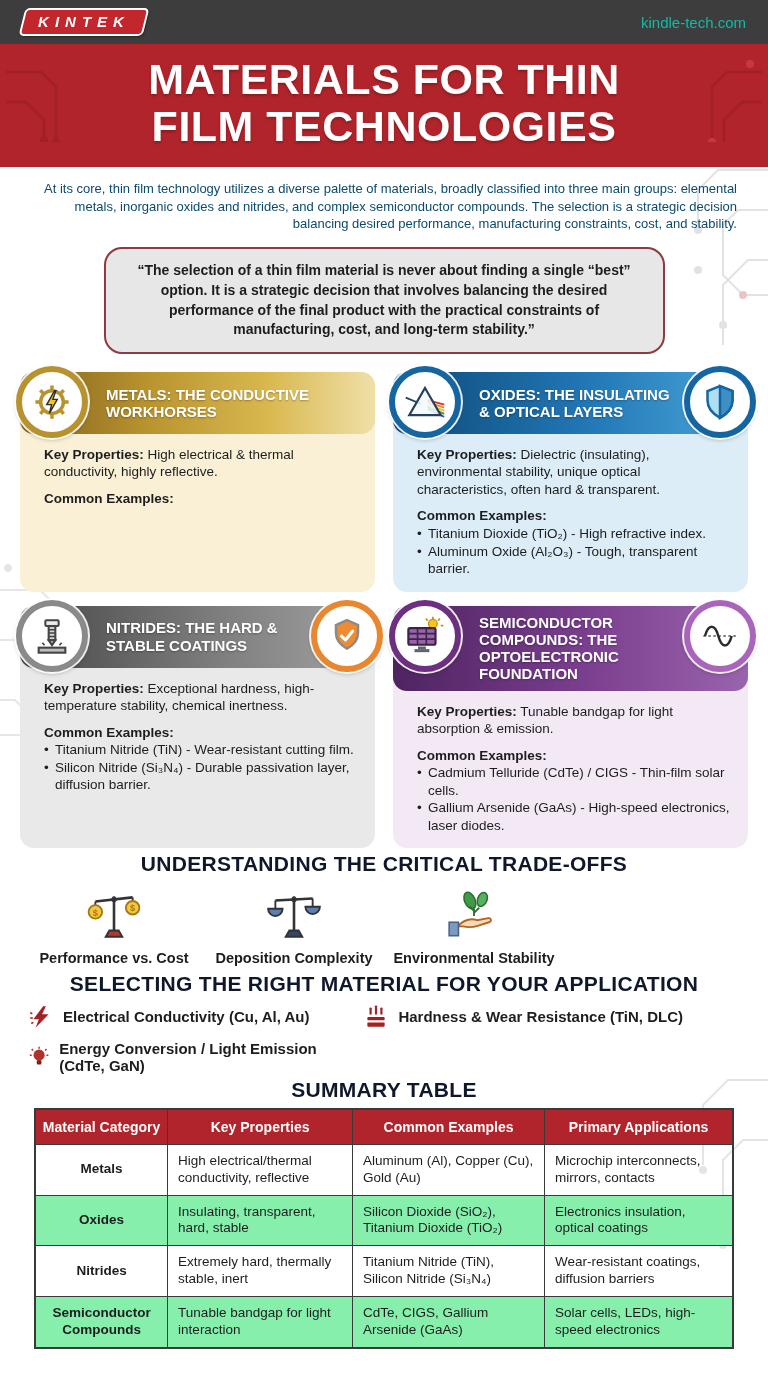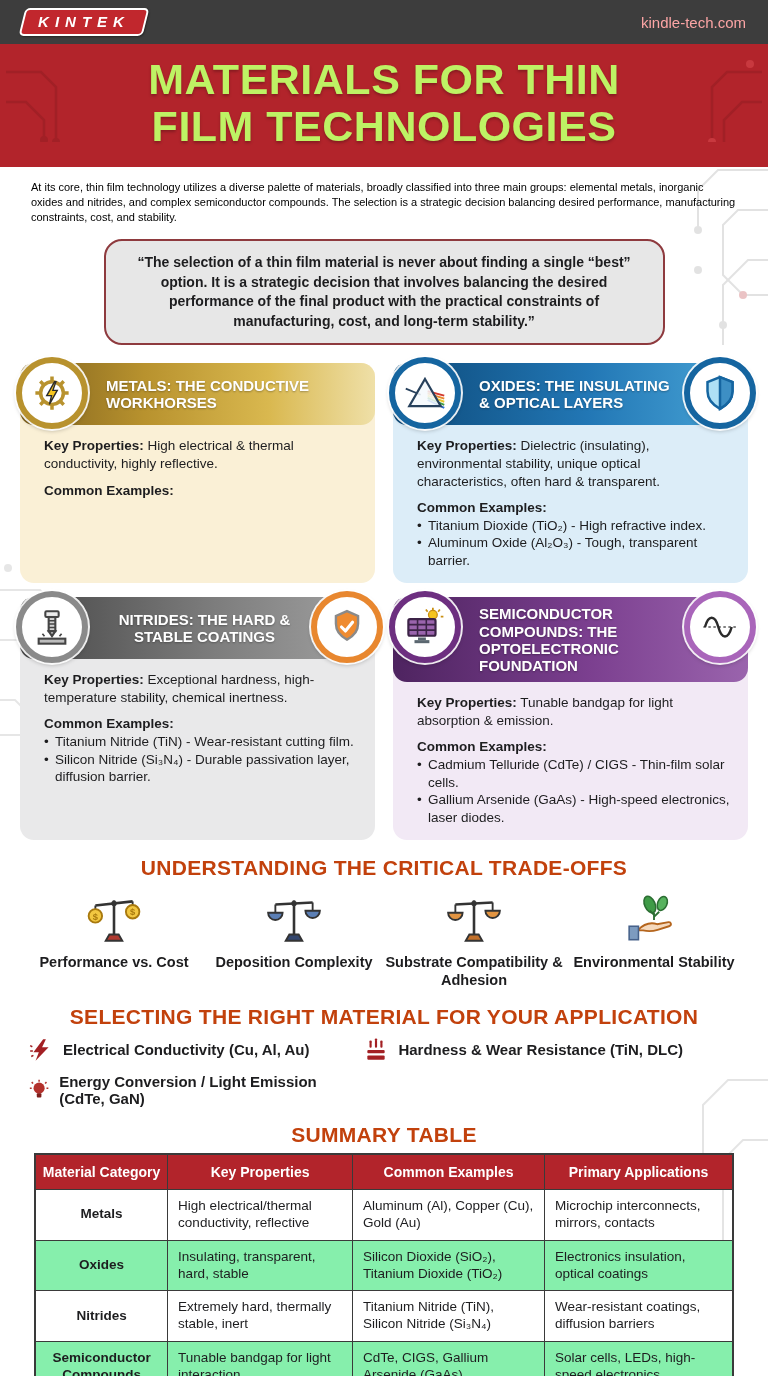--- a/index.html
+++ b/index.html
@@ -7,28 +7,28 @@
   body { font-family:"Liberation Sans","DejaVu Sans",sans-serif; color:#1d1d1f; background:#fff; }
   .page { position:relative; width:768px; height:1376px; overflow:hidden; display:flex; flex-direction:column; background:#fff; }
 
   
   .circuit { position:absolute; pointer-events:none; opacity:.75; }
 
   
   .topbar { height:44px; background:#3d3d3d; display:flex; align-items:center; justify-content:space-between; padding:0 22px; flex:0 0 auto; position:relative; z-index:3; }
   .brand-badge { background:#c1272d; border:2px solid #fff; border-radius:5px; transform:skewX(-14deg); padding:3px 14px; box-shadow:1px 1px 2px rgba(0,0,0,.4); }
   .brand-badge span { display:inline-block; transform:skewX(14deg); color:#fff; font-weight:bold; font-style:italic; letter-spacing:6px; font-size:15px; }
-  .site { color:#fca5a5; font-size:15px; }
-
-  
-  .banner { background:#b2242b; color:#bef264; text-align:center; padding:12px 0 16px; position:relative; z-index:2; }
+  .site { color:#14b8a6; font-size:15px; }
+
+  
+  .banner { background:#b2242b; color:#ffffff; text-align:center; padding:12px 0 16px; position:relative; z-index:2; }
   .banner h1 { font-size:43px; line-height:1.1; font-weight:bold; letter-spacing:.5px; text-shadow:0 2px 3px rgba(0,0,0,.25); }
 
   
-  .intro { width:706px; margin:13px auto 4px; text-align:left; font-size:11px; line-height:1.38; color:#000000; position:relative; z-index:2; }
+  .intro { width:706px; margin:13px auto 4px; text-align:right; font-size:13px; line-height:1.38; color:#0c4a6e; position:relative; z-index:2; }
   .quote { width:561px; margin:10px auto 0; background:#e7e7e7; border:2px solid #8e3a3e; border-radius:18px; padding:12px 26px; text-align:center; font-size:14px; font-weight:bold; line-height:1.4; position:relative; z-index:2; }
 
   
   .cards { width:728px; margin:18px auto 0; display:grid; grid-template-columns:1fr 1fr; gap:14px 18px; position:relative; z-index:2; }
   .card { position:relative; border-radius:14px; }
   .card-head { display:flex; align-items:center; min-height:62px; border-radius:14px; padding:8px 16px 8px 86px; color:#fff; font-weight:bold; font-size:15px; line-height:1.15; text-shadow:0 1px 2px rgba(0,0,0,.3); }
   .card.has-right .card-head { padding-right:72px; }
   .badge { position:absolute; width:72px; height:72px; border-radius:50%; background:#fff; display:flex; align-items:center; justify-content:center; box-shadow:0 0 0 2px rgba(255,255,255,.9), 0 2px 4px rgba(0,0,0,.25); z-index:3; }
   .badge-l { left:-4px; top:-6px; }
   .badge-r { right:-8px; top:-6px; }
@@ -38,31 +38,31 @@
   .card-body li { padding-left:11px; position:relative; }
   .card-body li::before { content:"•"; position:absolute; left:0; }
   .blab { font-weight:bold; }
 
   .card-metals .card-head { background:linear-gradient(90deg,#7f611d,#b8922e 35%,#d9b84f 70%,#efe0a8); }
   .card-metals { background:#faf0d6; }
   .card-metals .badge { border:6px solid #b8922e; }
   .card-oxides .card-head { background:linear-gradient(90deg,#0d4a7a,#2277b5 55%,#4aa6d8); }
   .card-oxides { background:#dcedf8; }
   .card-oxides .badge { border:6px solid #1565a0; }
-  .card-nitrides .card-head { background:linear-gradient(90deg,#474747,#7d7d7d 55%,#a3a3a3);text-align:center; }
+  .card-nitrides .card-head { background:linear-gradient(90deg,#474747,#7d7d7d 55%,#a3a3a3); }
   .card-nitrides { background:#e9e9ea; }
   .card-nitrides .badge-l { border:6px solid #8a8a8a; }
   .card-nitrides .badge-r { border:6px solid #e8872f; }
   .card-semi .card-head { background:linear-gradient(90deg,#4e2460,#7b3f8f 55%,#9a64ad); }
   .card-semi { background:#f2e9f5; }
   .card-semi .badge-l { border:6px solid #6d2f80; }
   .card-semi .badge-r { border:6px solid #a965ba; }
 
   
-  .sec-title { text-align:center; font-size:21px; font-weight:bold; letter-spacing:.3px; margin-top:16px; color:#c2410c; position:relative; z-index:2; }
+  .sec-title { text-align:center; font-size:21px; font-weight:bold; letter-spacing:.3px; margin-top:4px; color:#0f172a; position:relative; z-index:2; }
 
   
   .tradeoffs { width:720px; margin:6px auto 0; display:grid; grid-template-columns:repeat(4,1fr); text-align:center; position:relative; z-index:2; }
   .to-item .ico { height:62px; display:flex; align-items:flex-end; justify-content:center; }
   .to-item .lbl { font-weight:bold; font-size:14.5px; line-height:1.2; margin-top:6px; }
 
   
   .selecting { width:712px; margin:8px auto 0; display:grid; grid-template-columns:1fr 1.15fr; gap:10px 8px; position:relative; z-index:2; }
   .sel-item { display:flex; align-items:center; gap:9px; font-size:15px; }
   .sel-item .txt b { font-weight:bold; }
@@ -288,35 +288,20 @@
           <path d="M3 22a7 7 0 0 0 14 0z" fill="#5b7fb5" stroke="#333" stroke-width="1.8"></path>
           <path d="M39 20a7 7 0 0 0 14 0z" fill="#5b7fb5" stroke="#333" stroke-width="1.8"></path>
           <polygon points="20,49 36,49 32.5,43 23.5,43" fill="#33466e" stroke="#333" stroke-width="1.8"></polygon>
         </svg>
       </div>
       <div class="lbl">Deposition Complexity</div>
     </div>
     <div class="to-item">
       <div class="ico">
         <svg viewBox="0 0 56 56" width="58" height="58">
-          <line x1="28" y1="10" x2="28" y2="43" stroke="#333" stroke-width="2.5"></line>
-          <line x1="10" y1="14" x2="46" y2="12" stroke="#333" stroke-width="2.5"></line>
-          <circle cx="28" cy="13" r="2.6" fill="#333"></circle>
-          <line x1="10" y1="14" x2="10" y2="22" stroke="#333" stroke-width="1.8"></line>
-          <line x1="46" y1="12" x2="46" y2="20" stroke="#333" stroke-width="1.8"></line>
-          <path d="M3 22a7 7 0 0 0 14 0z" fill="#e29441" stroke="#333" stroke-width="1.8"></path>
-          <path d="M39 20a7 7 0 0 0 14 0z" fill="#e29441" stroke="#333" stroke-width="1.8"></path>
-          <polygon points="20,49 36,49 32.5,43 23.5,43" fill="#c2702a" stroke="#333" stroke-width="1.8"></polygon>
-        </svg>
-      </div>
-      <div class="lbl">Substrate Compatibility &amp; Adhesion</div>
-    </div>
-    <div class="to-item">
-      <div class="ico">
-        <svg viewBox="0 0 56 56" width="58" height="58">
           <ellipse cx="24" cy="14" rx="5" ry="8.5" transform="rotate(-24 24 14)" fill="#3f9b47" stroke="#2c6e33" stroke-width="1.5"></ellipse>
           <ellipse cx="36" cy="13" rx="4.5" ry="7" transform="rotate(22 36 13)" fill="#57b25e" stroke="#2c6e33" stroke-width="1.5"></ellipse>
           <path d="M28 22v7M28 24l-4-4M28 26l5-5" fill="none" stroke="#2c6e33" stroke-width="1.8"></path>
           <path d="M12 39c6-6 13-8 19-6l11-2c2.5-.3 3.5 3 .5 4l-11 3.5c-5 1.5-10 1.5-14 .5z" fill="#f5d9bd" stroke="#b5651d" stroke-width="1.8"></path>
           <rect x="4" y="35" width="9" height="13" fill="#7d9bbf" stroke="#46618a" stroke-width="1.5"></rect>
         </svg>
       </div>
       <div class="lbl">Environmental Stability</div>
     </div>
   </div>

